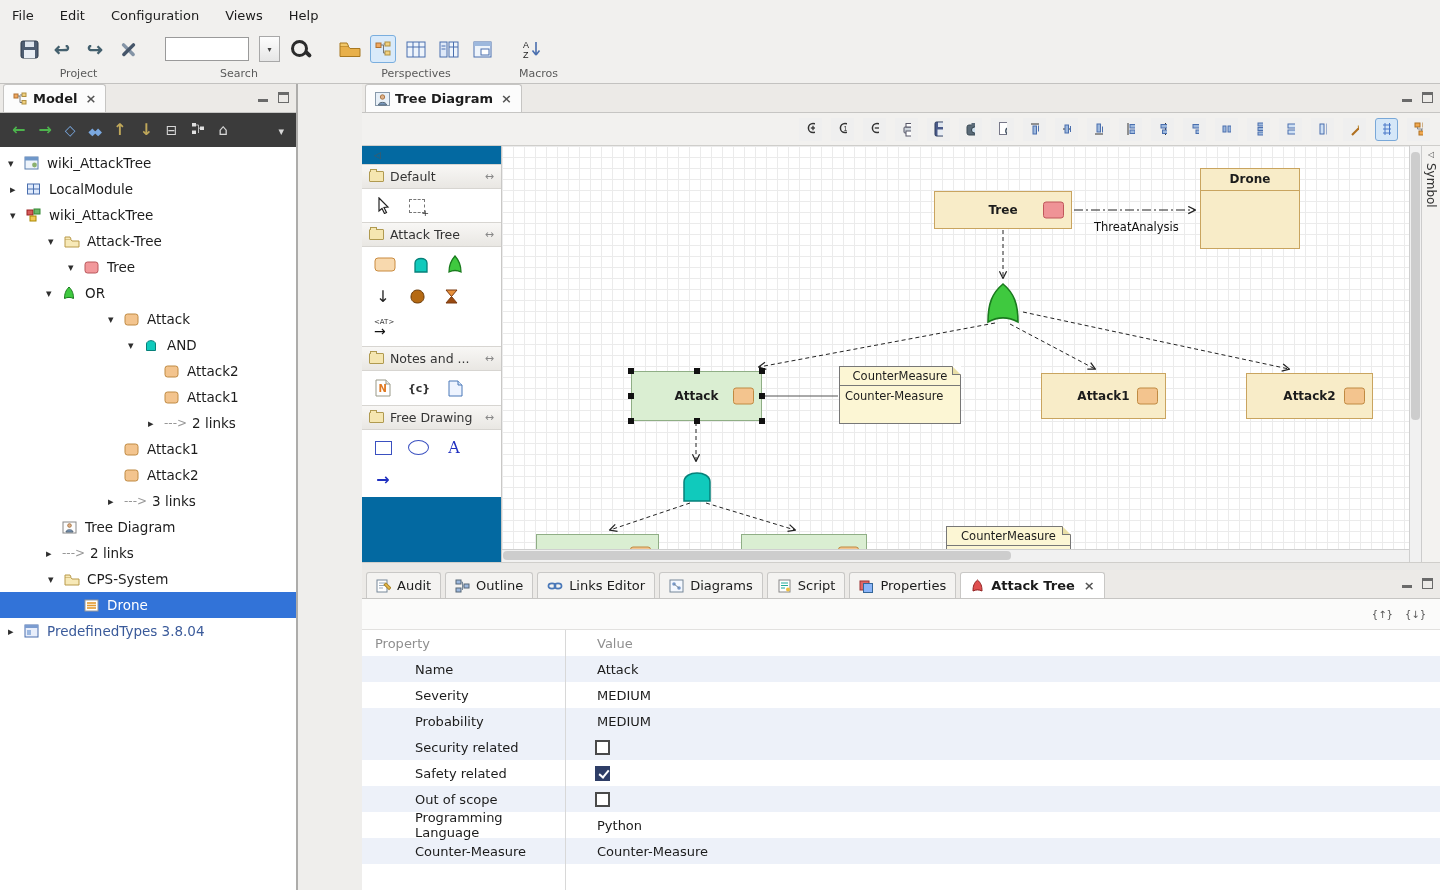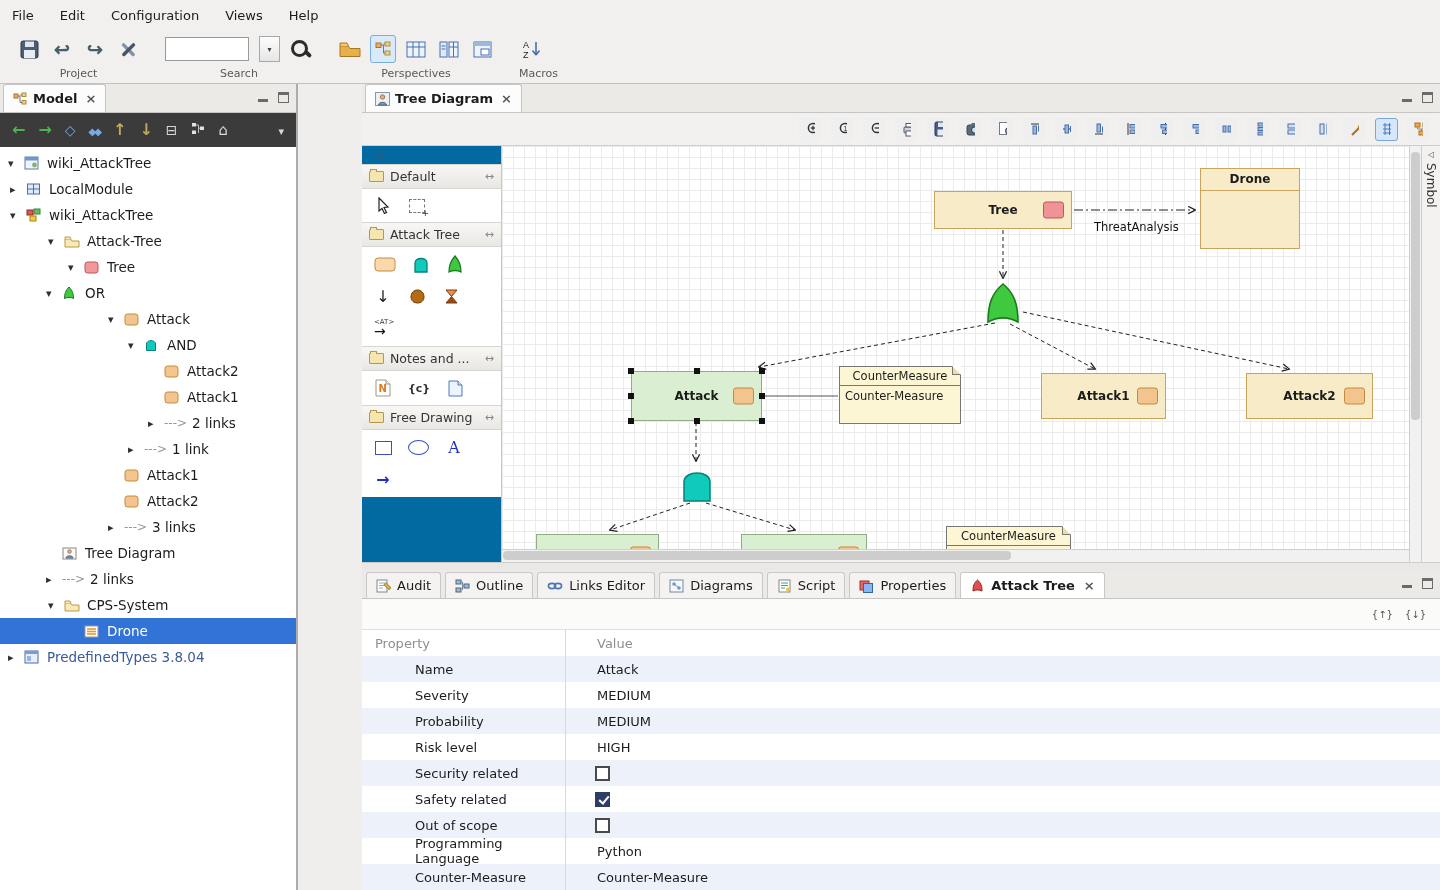--- a/index.html
+++ b/index.html
@@ -425,25 +425,20 @@
               <rect x="1" y="1" width="13" height="11" rx="2.5" fill="#f3c48e" stroke="#bf8a42"></rect>
             </svg>
           </span>
         <span class="tlabel">Attack1</span>
       </div>
       <div class="trow lvl7">
         <span class="twisty closed"></span>
         <span class="link-glyph"></span>
         <span class="tlabel">2 links</span>
       </div>
-      <div class="trow lvl6">
-        <span class="twisty closed"></span>
-        <span class="link-glyph"></span>
-        <span class="tlabel">1 link</span>
-      </div>
       <div class="trow lvl5">
         <span class="twisty"></span>
         <span class="ticon">
             <svg width="15" height="13">
               <rect x="1" y="1" width="13" height="11" rx="2.5" fill="#f3c48e" stroke="#bf8a42"></rect>
             </svg>
           </span>
         <span class="tlabel">Attack1</span>
       </div>
       <div class="trow lvl5">
@@ -958,24 +953,20 @@
         <span class="pt-val">Attack</span>
       </div>
       <div class="pt-row">
         <span class="pt-prop">Severity</span>
         <span class="pt-val">MEDIUM</span>
       </div>
       <div class="pt-row stripe">
         <span class="pt-prop">Probability</span>
         <span class="pt-val">MEDIUM</span>
       </div>
-      <div class="pt-row">
-        <span class="pt-prop">Risk level</span>
-        <span class="pt-val">HIGH</span>
-      </div>
       <div class="pt-row stripe">
         <span class="pt-prop">Security related</span>
         <span class="cb"></span>
       </div>
       <div class="pt-row">
         <span class="pt-prop">Safety related</span>
         <span class="cb checked"></span>
       </div>
       <div class="pt-row stripe">
         <span class="pt-prop">Out of scope</span>

